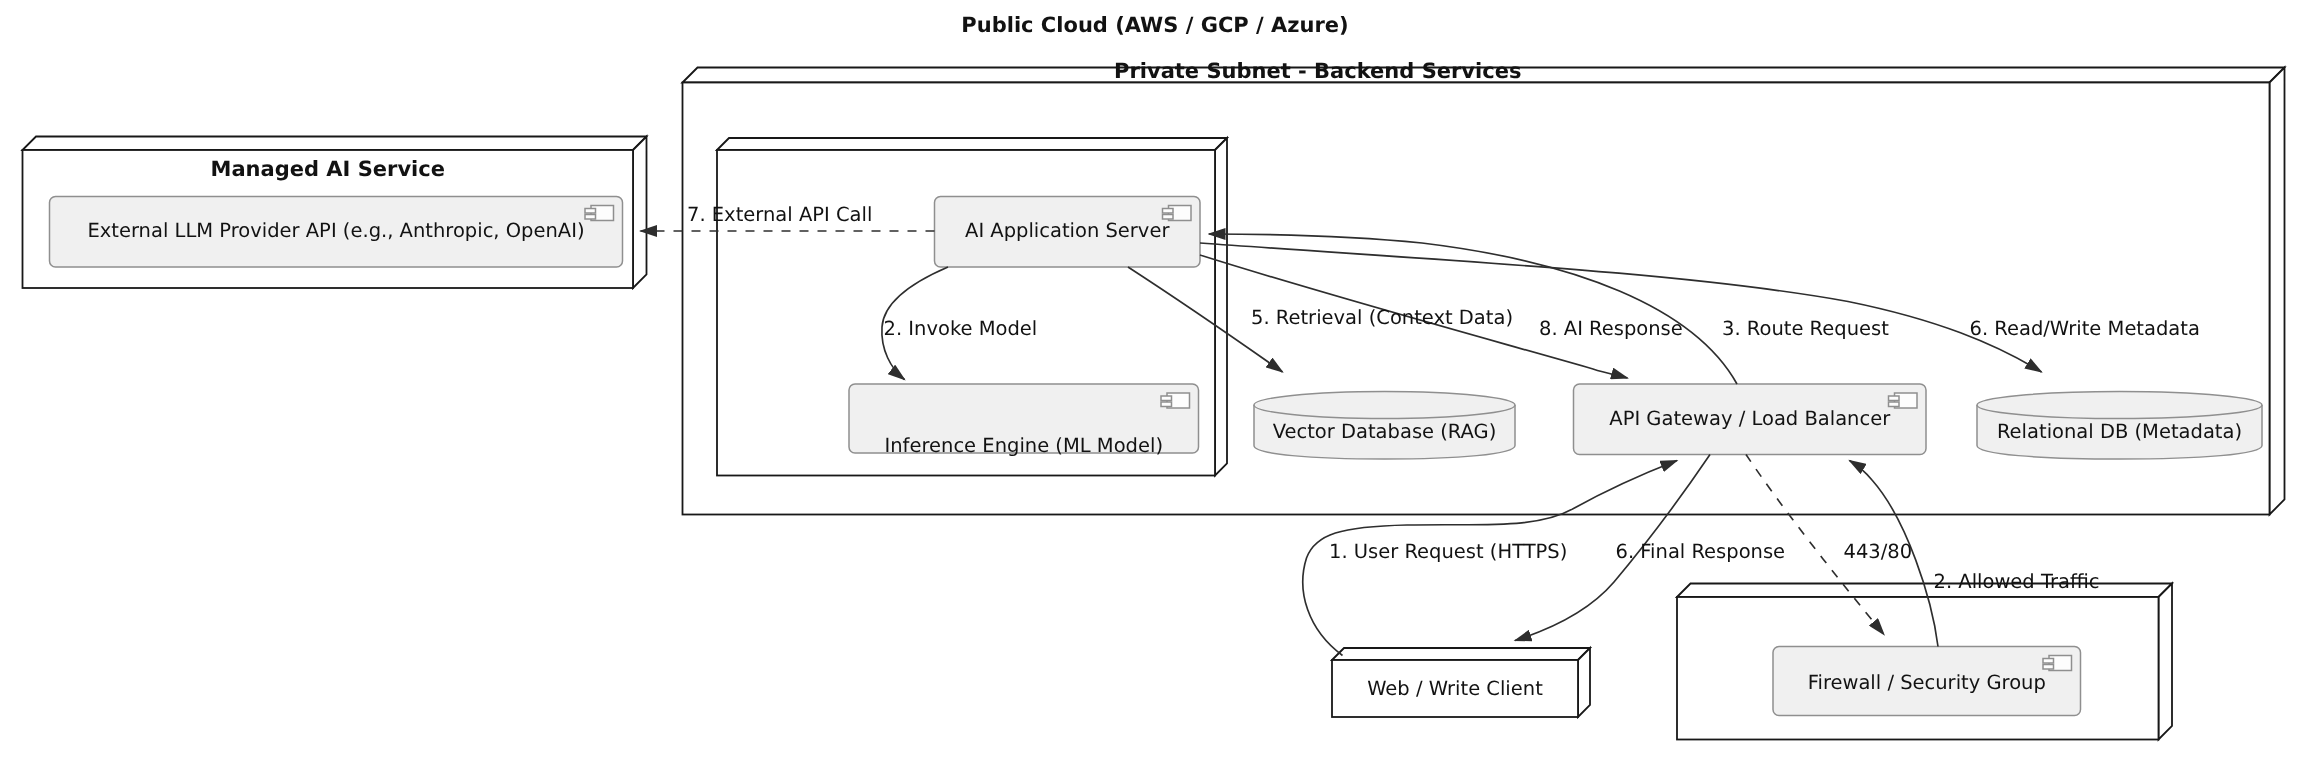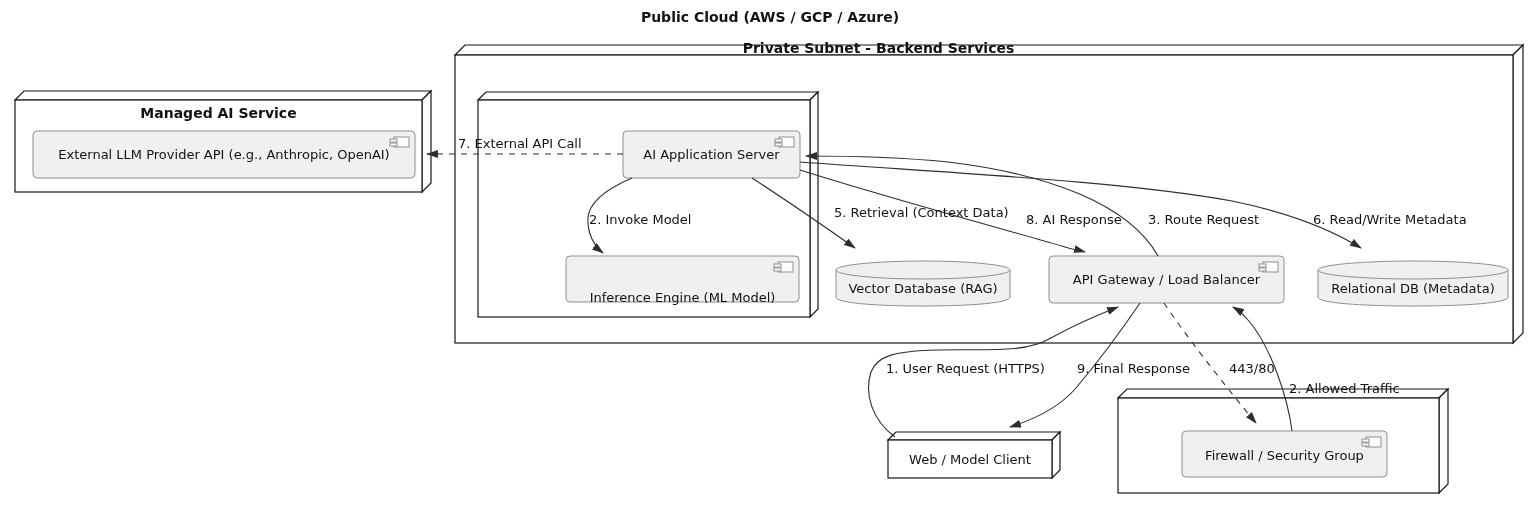--- a/index.html
+++ b/index.html
@@ -122,26 +122,26 @@
   <div class="node-title" style="left:455px;top:40px;width:847px;">Private Subnet - Backend Services</div>
   <div class="node-title" style="left:15px;top:105px;width:407px;">Managed AI Service</div>
 
   <div class="comp-label" style="left:33px;top:131px;width:382px;height:47px;">External LLM Provider API (e.g., Anthropic, OpenAI)</div>
   <div class="comp-label" style="left:623px;top:131px;width:177px;height:47px;">AI Application Server</div>
   <div class="comp-label" style="left:566px;top:256px;width:233px;height:46px;margin-top:18px;">Inference Engine (ML Model)</div>
   <div class="comp-label" style="left:1049px;top:256px;width:235px;height:47px;">API Gateway / Load Balancer</div>
   <div class="comp-label" style="left:1182px;top:431px;width:205px;height:48px;">Firewall / Security Group</div>
   <div class="comp-label" style="left:836px;top:274px;width:174px;height:28px;">Vector Database (RAG)</div>
   <div class="comp-label" style="left:1318px;top:274px;width:190px;height:28px;">Relational DB (Metadata)</div>
-  <div class="comp-label" style="left:888px;top:440px;width:164px;height:38px;">Web / Model Client</div>
+  <div class="comp-label" style="left:888px;top:440px;width:164px;height:38px;">Web / Write Client</div>
 
   <div class="lbl" style="left:458px;top:136px;">7. External API Call</div>
   <div class="lbl" style="left:589px;top:212px;">2. Invoke Model</div>
   <div class="lbl" style="left:818px;top:205px;margin-left:16px;">5. Retrieval (Context Data)</div>
   <div class="lbl" style="left:1026px;top:212px;">8. AI Response</div>
   <div class="lbl" style="left:1148px;top:212px;">3. Route Request</div>
   <div class="lbl" style="left:1313px;top:212px;">6. Read/Write Metadata</div>
   <div class="lbl" style="left:886px;top:361px;">1. User Request (HTTPS)</div>
-  <div class="lbl" style="left:1077px;top:361px;">9. Final Response</div>
+  <div class="lbl" style="left:1077px;top:361px;">6. Final Response</div>
   <div class="lbl" style="left:1229px;top:361px;">443/80</div>
   <div class="lbl" style="left:1289px;top:361px;margin-top:20px;">2. Allowed Traffic</div>
 
 </div>
 
 </body></html>

